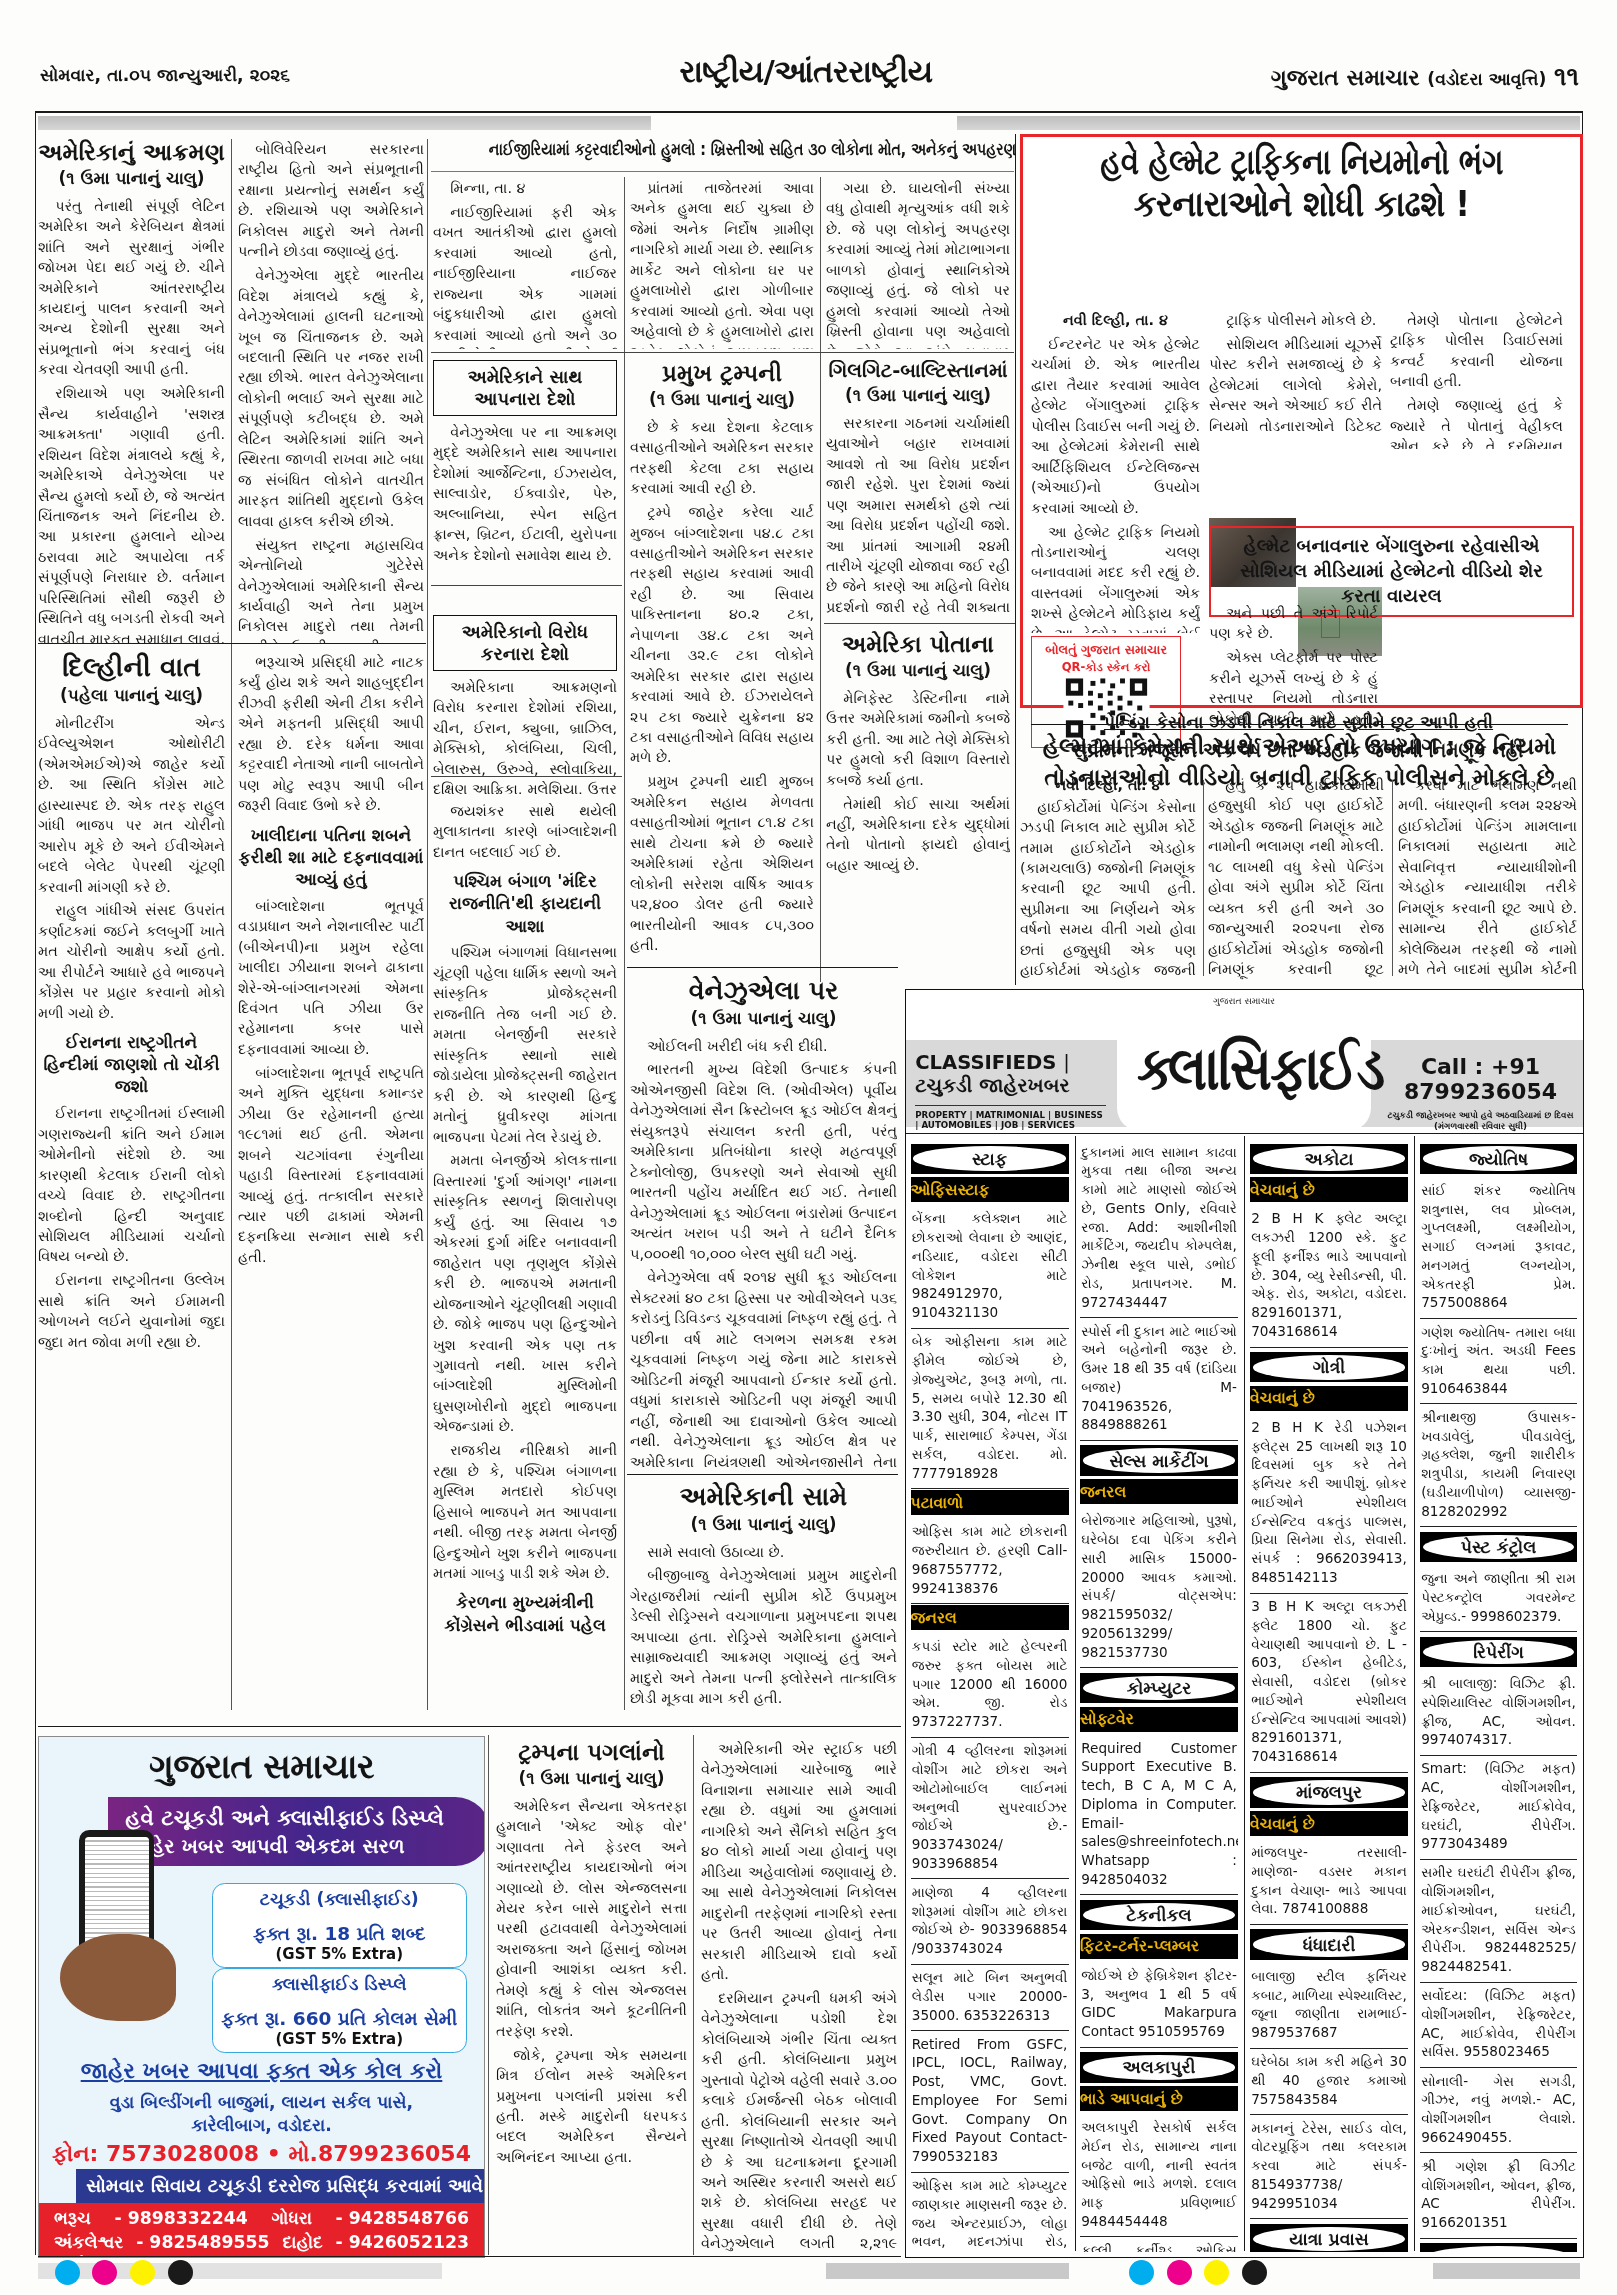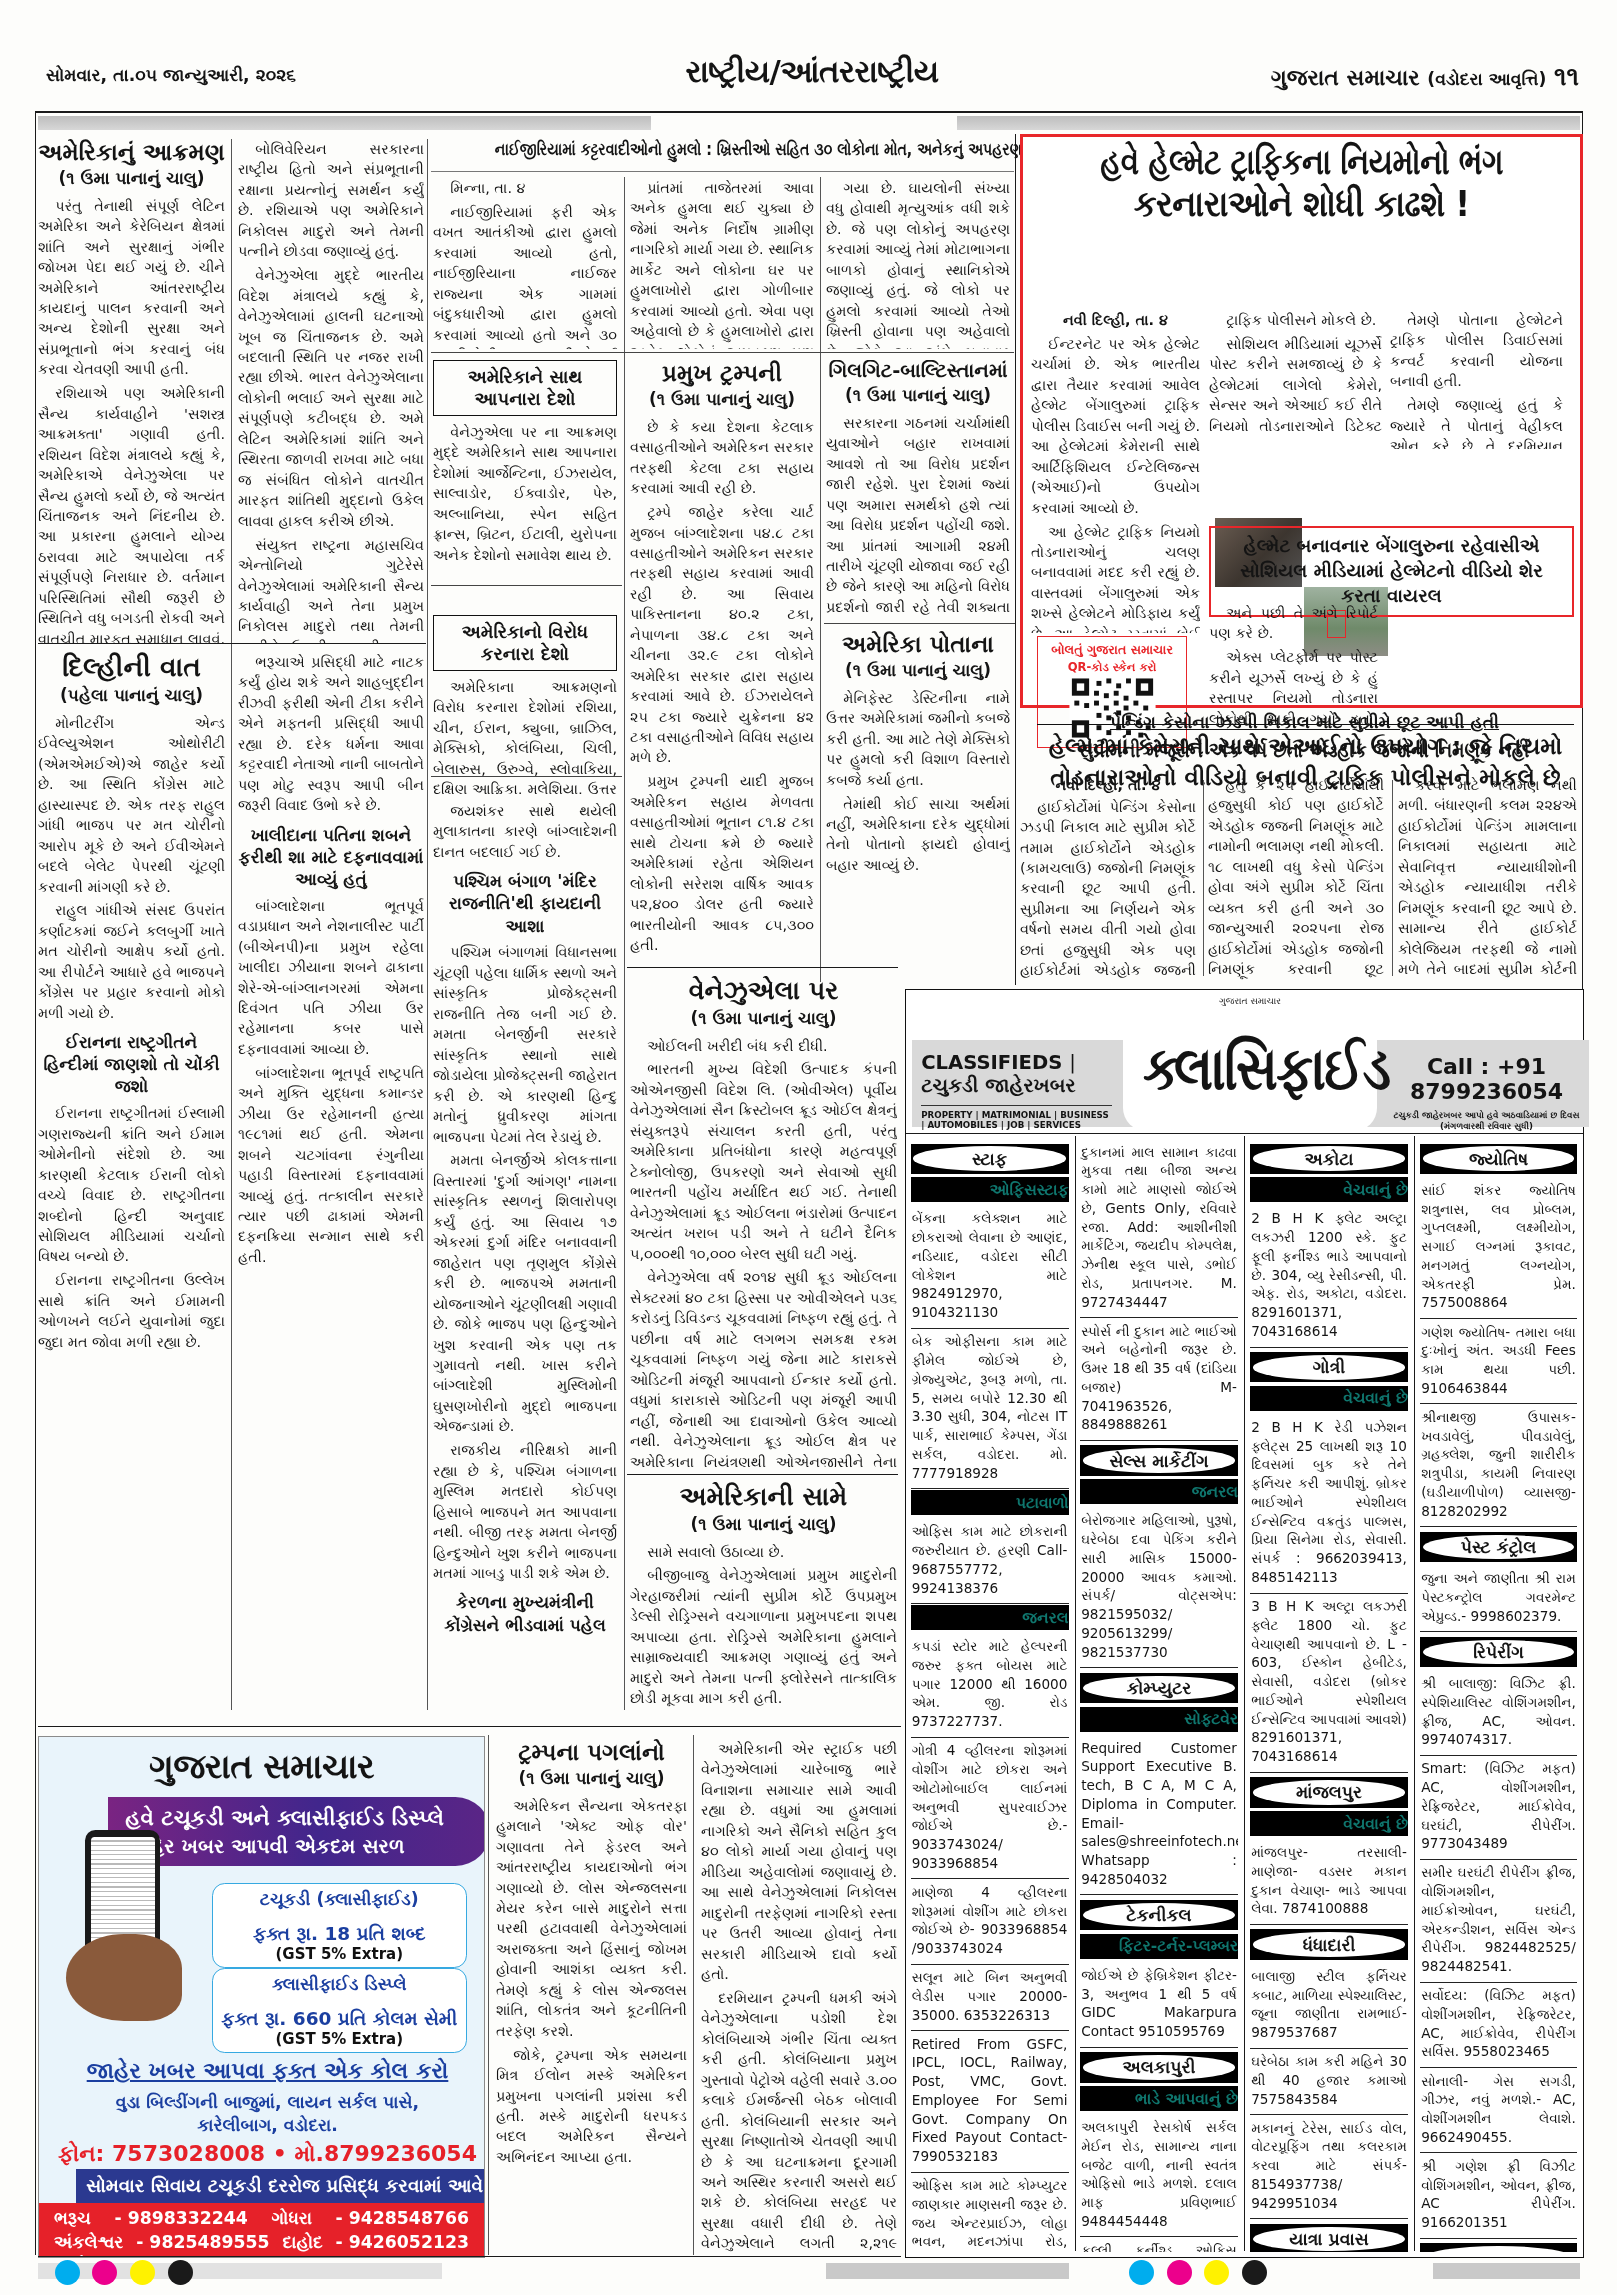--- a/index.html
+++ b/index.html
@@ -1,18 +1,18 @@
 <!DOCTYPE html>
 <html style="font-size:9.2px"><head>
 <meta charset="utf-8">
 <style>
   html,body{margin:0;padding:0;background:#9a9a9a;}
   .page{position:relative;width:1617px;height:2295px;background:#fdfdfb;
         font-family:"DejaVu Sans",sans-serif;color:#141414;overflow:hidden;}
-  .abs{position:absolute;margin-left:6px;}
+  .abs{position:absolute;}
   .rule-h{position:absolute;background:#1a1a1a;height:1.7px;}
   .rule-v{position:absolute;background:#1a1a1a;width:1.2px;}
   .graybar{position:absolute;height:14px;background:linear-gradient(#bdbdbd,#d7d7d7);}
   .dateline-txt{font-size:17.3px;font-weight:bold;}
   .section-title{font-size:31px;font-weight:bold;text-align:center;letter-spacing:-0.6px;}
   .masthead-right{font-size:22px;font-weight:bold;text-align:right;}
   .col{position:absolute;overflow:hidden;}
   .col p{margin:0 0 3.5px 0;font-size:14.4px;line-height:1.42;text-align:justify;text-indent:17.3px;}
   .head-1{font-size:23px;font-weight:bold;text-align:center;margin:0 0 2.3px 0;line-height:1.15;}
   .head-cont{font-size:17px;font-weight:bold;text-align:center;margin:0 0 8px 0;}
@@ -33,21 +33,21 @@
   .photo2{background:linear-gradient(180deg,#9fb2a0,#6f8a6a 60%,#8d8d85);position:relative;overflow:hidden;}
   
   .sup-kicker{font-size:17.3px;font-weight:bold;text-align:center;text-decoration:underline;}
   .sup-head{font-size:21px;font-weight:bold;text-align:center;margin-top:5.8px;}
   
   .classified{position:absolute;border:1.7px solid #111;background:#fff;}
   .cl-col{position:absolute;top:166px;bottom:4.6px;overflow:hidden;}
   .cl-cat{background:#000;padding:2.9px;margin:4.6px 0 3.5px 0;}
   .cl-cat span{display:block;background:#fff;border-radius:50%;text-align:center;
                font-weight:bold;font-size:17.3px;padding:2.3px 0;}
-  .cl-band{background:#000;color:#0f766e;font-weight:bold;font-size:15.6px;text-align:right;
+  .cl-band{background:#000;color:#eab308;font-weight:bold;font-size:15.6px;text-align:left;
            padding:3.5px 0;margin:1.2px 0 3.5px 0;}
   .cl-ad{font-size:13.6px;line-height:1.38;text-align:justify;padding:3.5px 1.2px 5.8px 1.2px;
          border-bottom:1.2px solid #222;}
   
   .gsad{position:absolute;background:#e9f4fb;border:1.7px solid #8a8a8a;overflow:hidden;}
   .gsad-mast{font-size:34px;font-weight:bold;text-align:center;letter-spacing:-0.6px;}
   .gsad-band{position:absolute;background:linear-gradient(90deg,#7a2482,#41268c 55%,#5b2586);
              color:#fff;border-radius:0 35px 35px 0;padding:8px 17.3px;}
   .gsad-band .b1{font-size:21.4px;font-weight:bold;}
   .gsad-band .b2{font-size:20px;font-weight:bold;margin-top:3.5px;}

